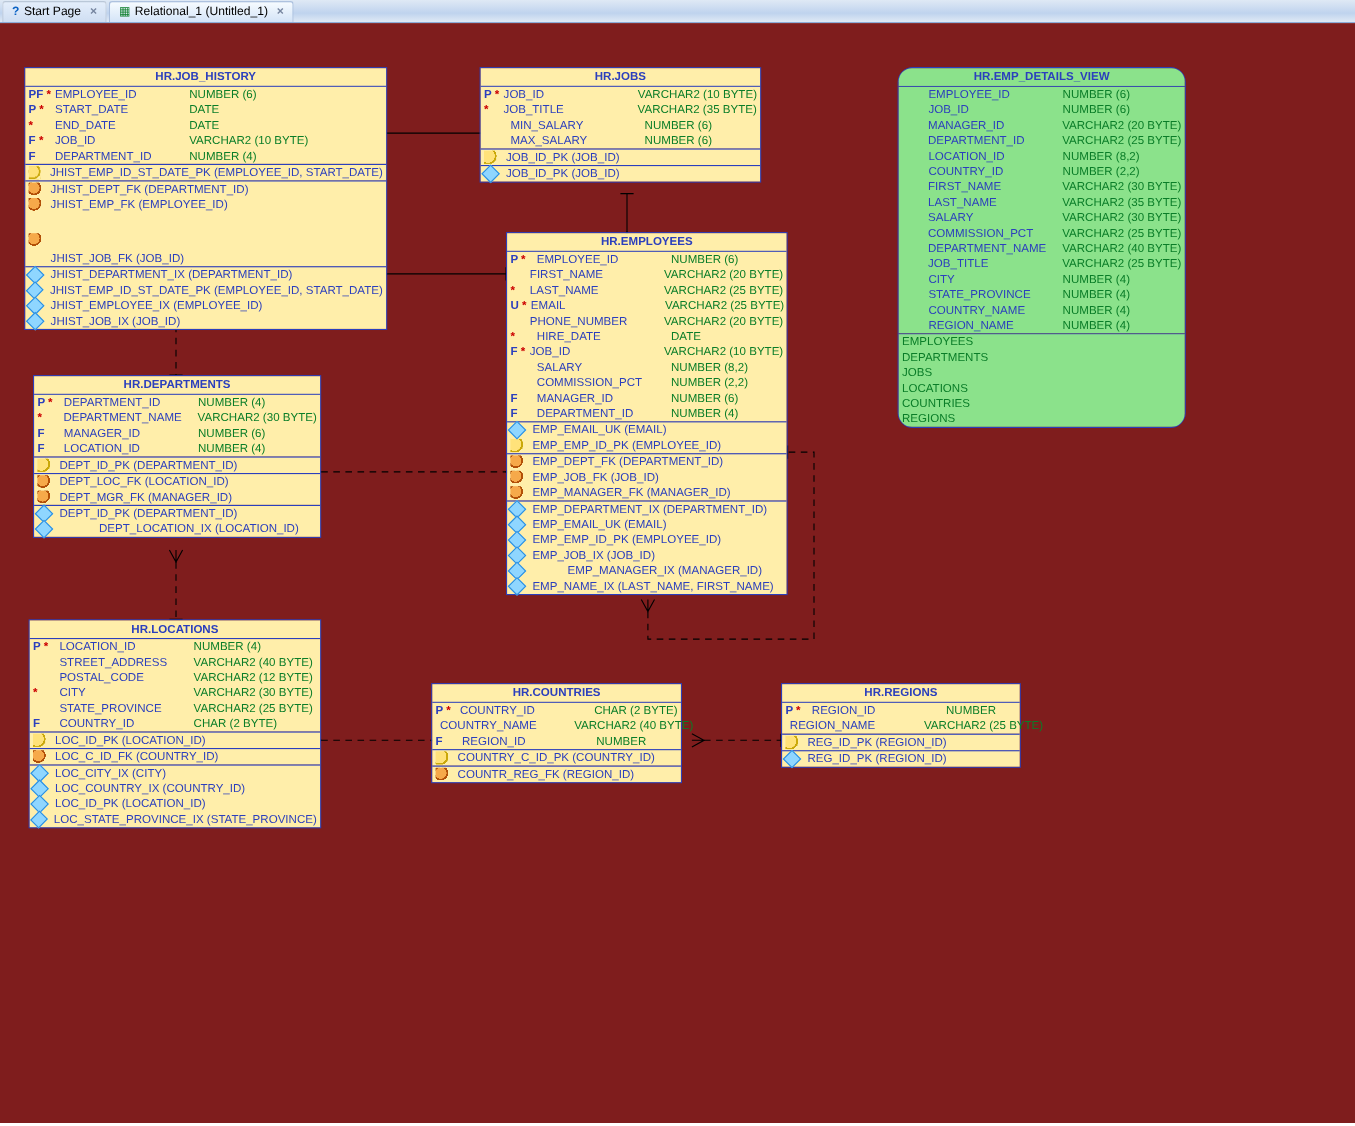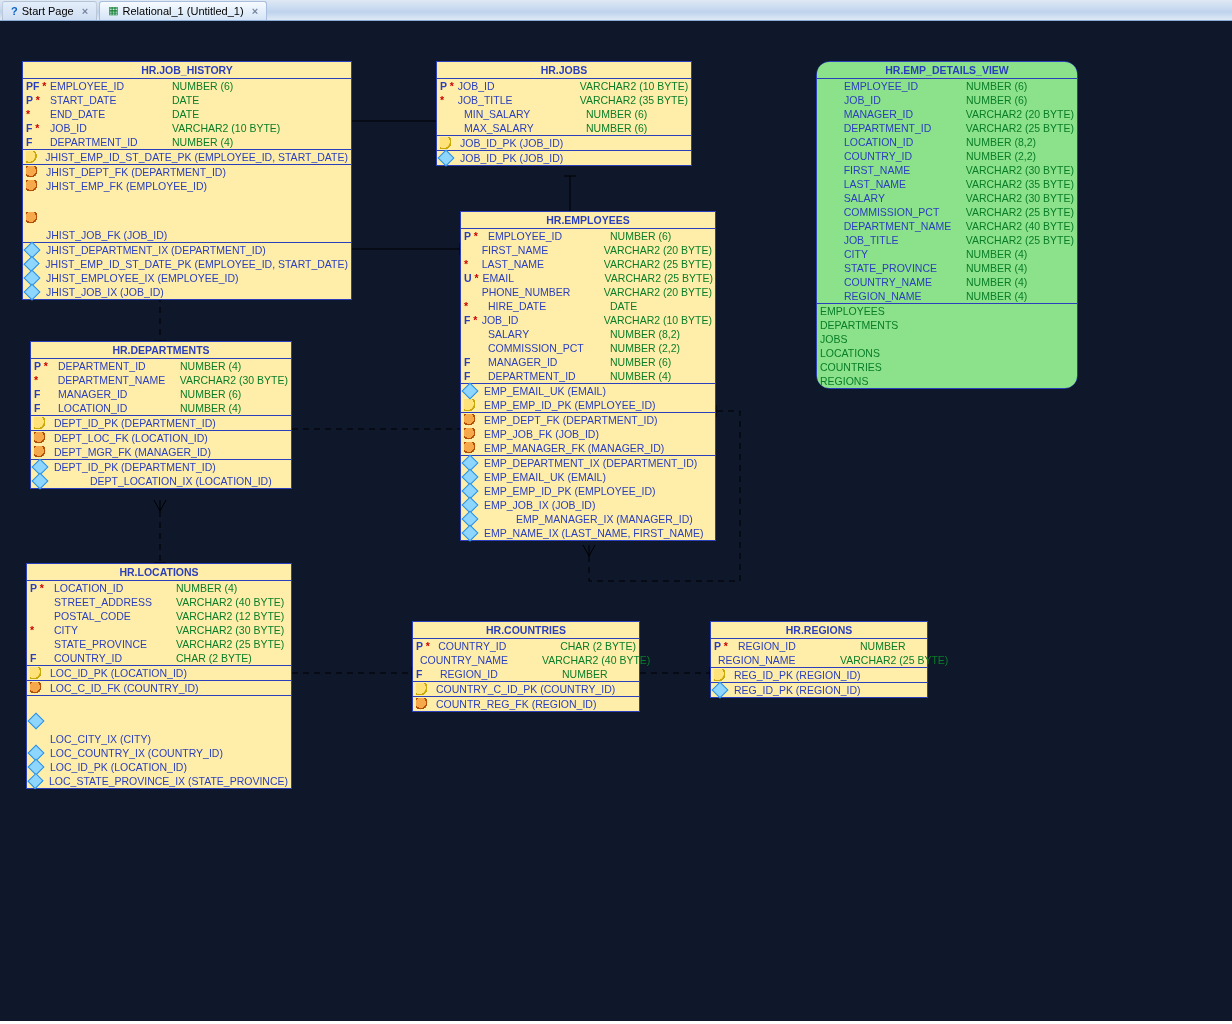--- a/index.html
+++ b/index.html
@@ -1,21 +1,21 @@
 <!DOCTYPE html>
 <html><head>
 <meta charset="utf-8">
 <style>
 html,body{margin:0;padding:0;font-family:Arial,Helvetica,sans-serif;font-size:10.5px;background:#fff;color:#000}
 .tabbar{display:flex;align-items:center;background:linear-gradient(#dfe9f5,#bfd3ee 60%,#dfe9f5);border-bottom:1px solid #8cacd8;height:20px;padding-left:2px}
 .tab{display:flex;align-items:center;gap:4px;padding:0 8px;height:18px;border:1px solid rgba(0,0,0,.12);border-bottom:none;border-radius:3px 3px 0 0;margin-right:2px;font-size:11px;cursor:pointer}
 .tab.active{background:linear-gradient(#f6fbff,#d4e4f7);border-color:#a9bedd}
 .tab:not(.active){background:linear-gradient(#e4eefb,#cfdef2)}
 .tab .close{color:#7786a0;font-weight:700;margin-left:4px}
-.canvas{position:relative;width:1232px;height:1000px;background:#0f172a}
+.canvas{position:relative;width:1232px;height:1000px;background:#7f1d1d}
 .entity{position:absolute;border:1.5px solid #2b3fbd;font-size:10.5px;line-height:14px}
 .entity .hdr{background:#ffeeaa;border-bottom:1px solid #2b3fbd;text-align:center;font-weight:700;color:#2b3fbd;padding:1px 0}
 .entity .sec{border-top:1px solid #2b3fbd;background:#ffeeaa}
 .entity .sec.first{border-top:none}
 .entity .row{display:flex;align-items:center;padding:0 3px;white-space:nowrap;gap:4px}
 .entity .flag{display:inline-block;width:20px;color:#2b3fbd;font-weight:700}
 .entity .flag .req{color:#c00}
 .entity .nm{flex:0 0 auto;min-width:118px;color:#2b3fbd}
 .entity .typ{color:#0a7d28}
 .entity.view{border-radius:14px;border-color:#2b3fbd}
@@ -392,38 +392,38 @@
       </div>
     <div class="sec">
         <div class="row">
           <span class="ic ic-fk"></span>
           <span class="nm" style="min-width: 0px;">LOC_C_ID_FK (COUNTRY_ID)</span>
         </div>
       </div>
     <div class="sec">
         <div class="row">
           <span class="ic ic-idx"></span>
-          <span class="nm" style="min-width: 0px; margin-top: 36px;">LOC_CITY_IX (CITY)</span>
+          <span class="nm" style="min-width: 0px;">LOC_CITY_IX (CITY)</span>
         </div>
         <div class="row">
           <span class="ic ic-idx"></span>
           <span class="nm" style="min-width: 0px;">LOC_COUNTRY_IX (COUNTRY_ID)</span>
         </div>
         <div class="row">
           <span class="ic ic-idx"></span>
           <span class="nm" style="min-width: 0px;">LOC_ID_PK (LOCATION_ID)</span>
         </div>
         <div class="row">
           <span class="ic ic-idx"></span>
           <span class="nm" style="min-width: 0px;">LOC_STATE_PROVINCE_IX (STATE_PROVINCE)</span>
         </div>
       </div>
   </div>
 
-  <div class="entity" style="left:412px;top:600px;width:226px">
+  <div class="entity" style="left:392px;top:600px;width:226px">
     <div class="hdr">HR.COUNTRIES</div>
     <div class="sec first">
         <div class="row">
           <span class="flag">P <span class="req">*</span></span>
           <span class="nm">COUNTRY_ID</span>
           <span class="typ">CHAR (2 BYTE)</span>
         </div>
         <div class="row">
           <span class="flag"></span>
           <span class="nm">COUNTRY_NAME</span>

